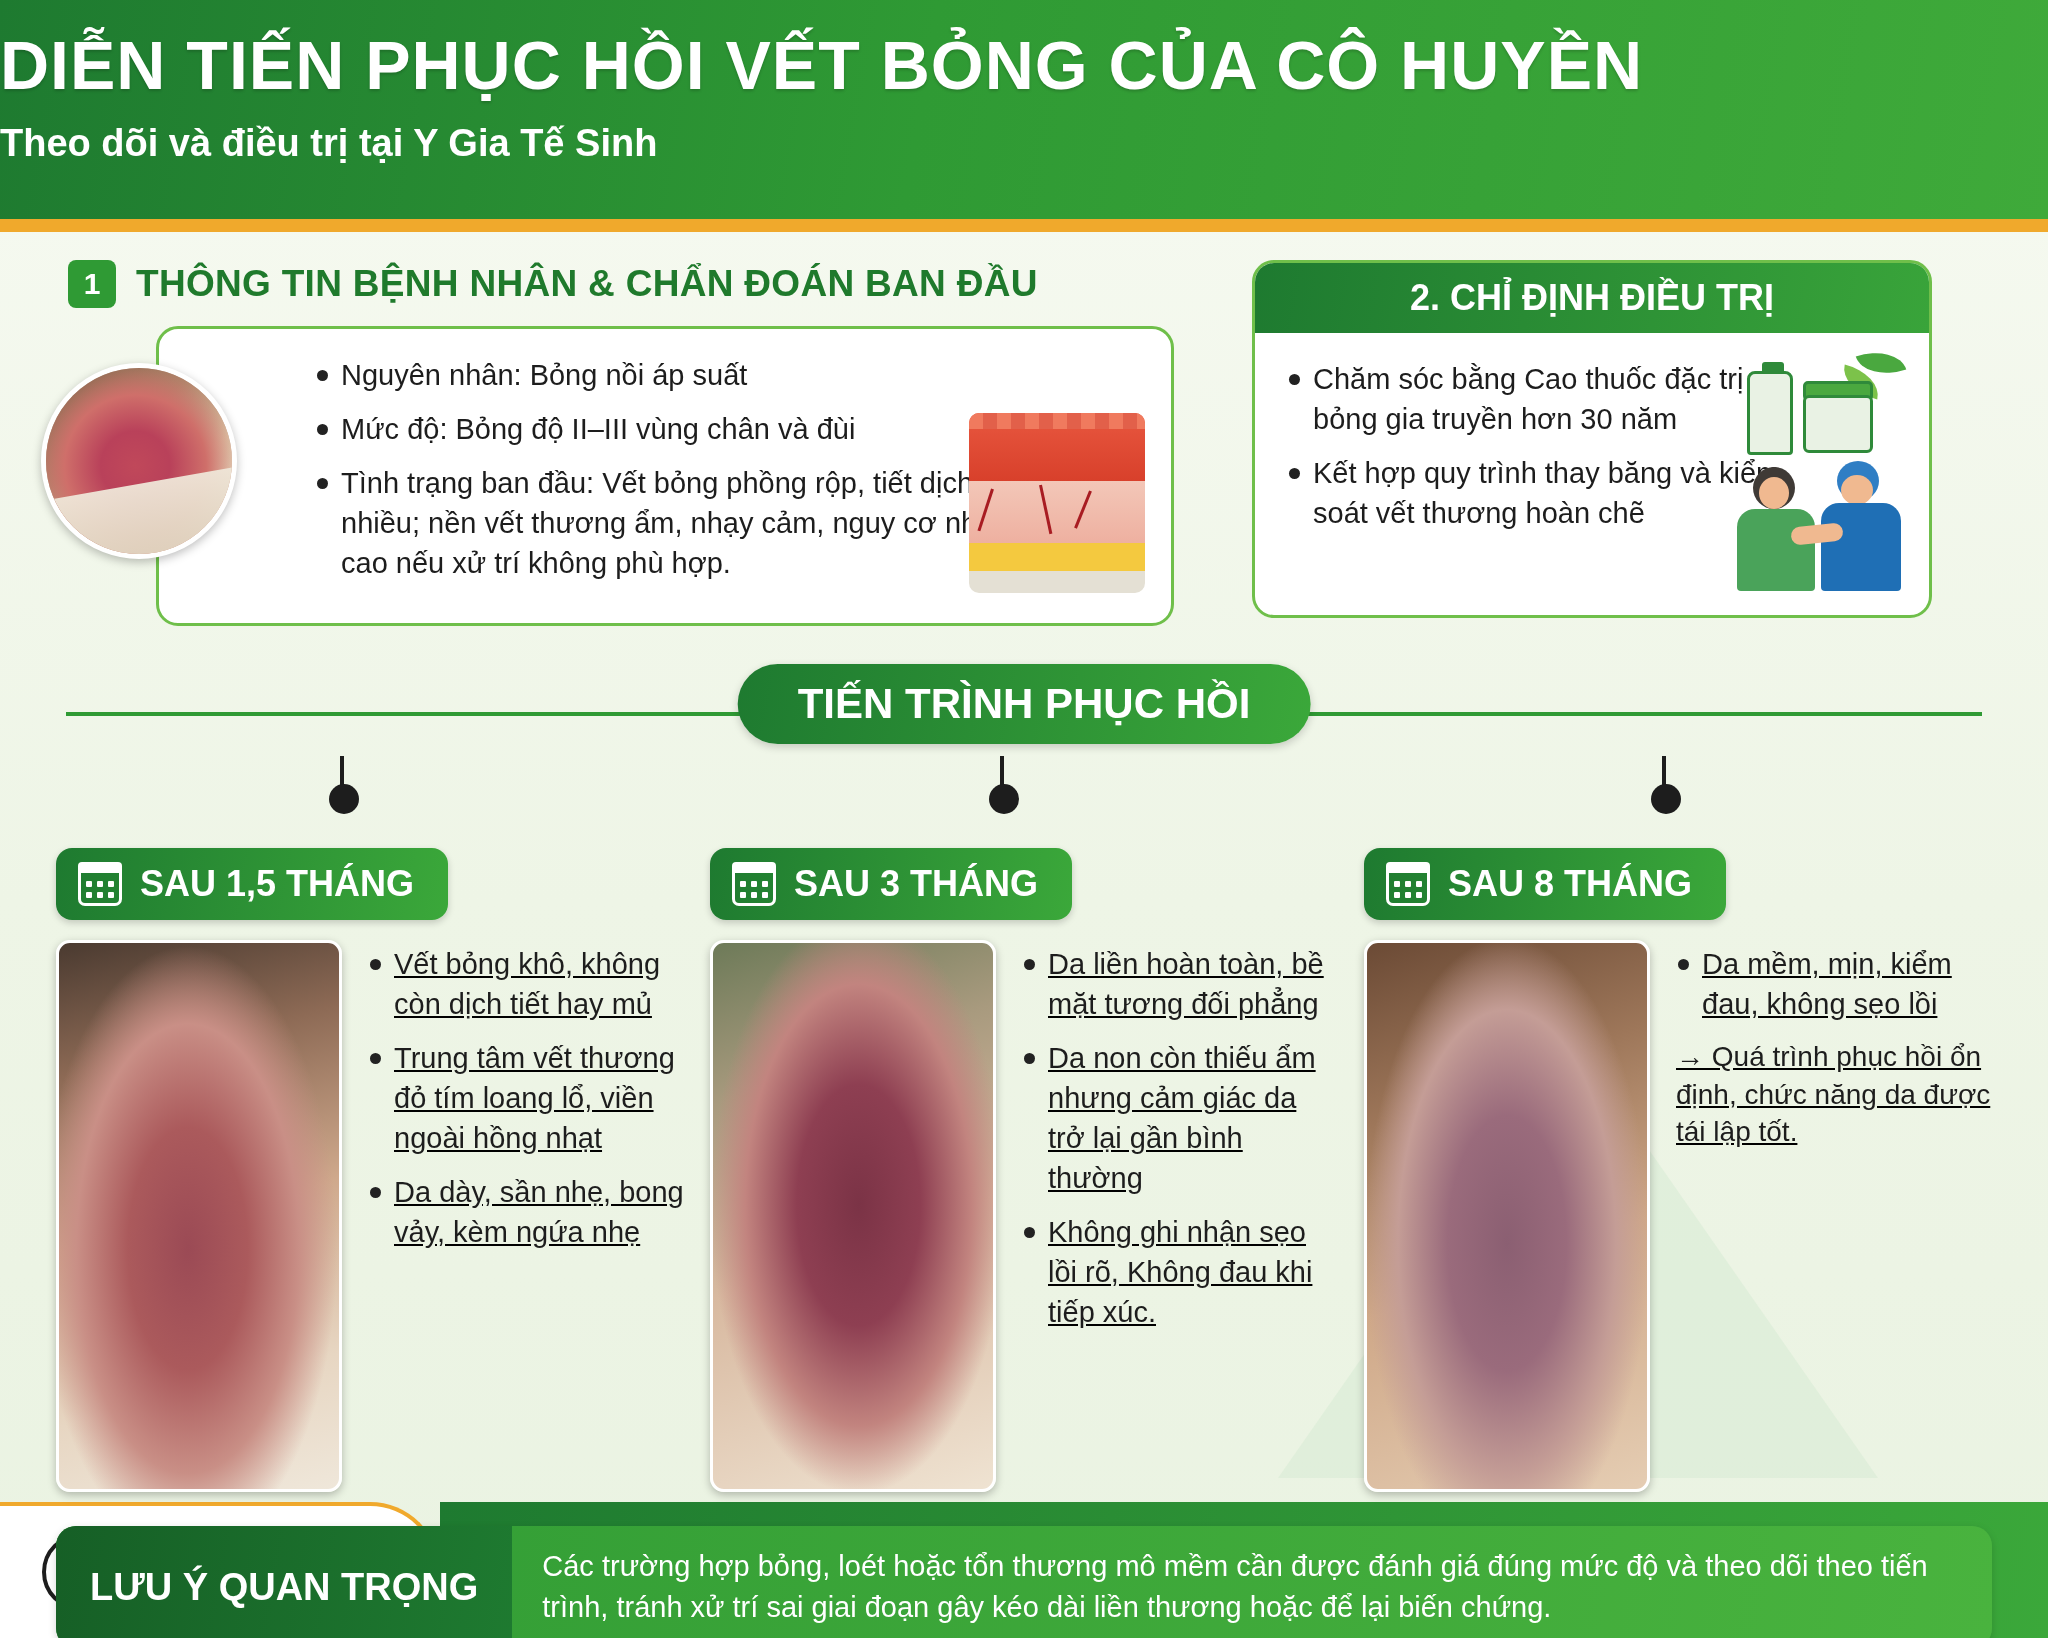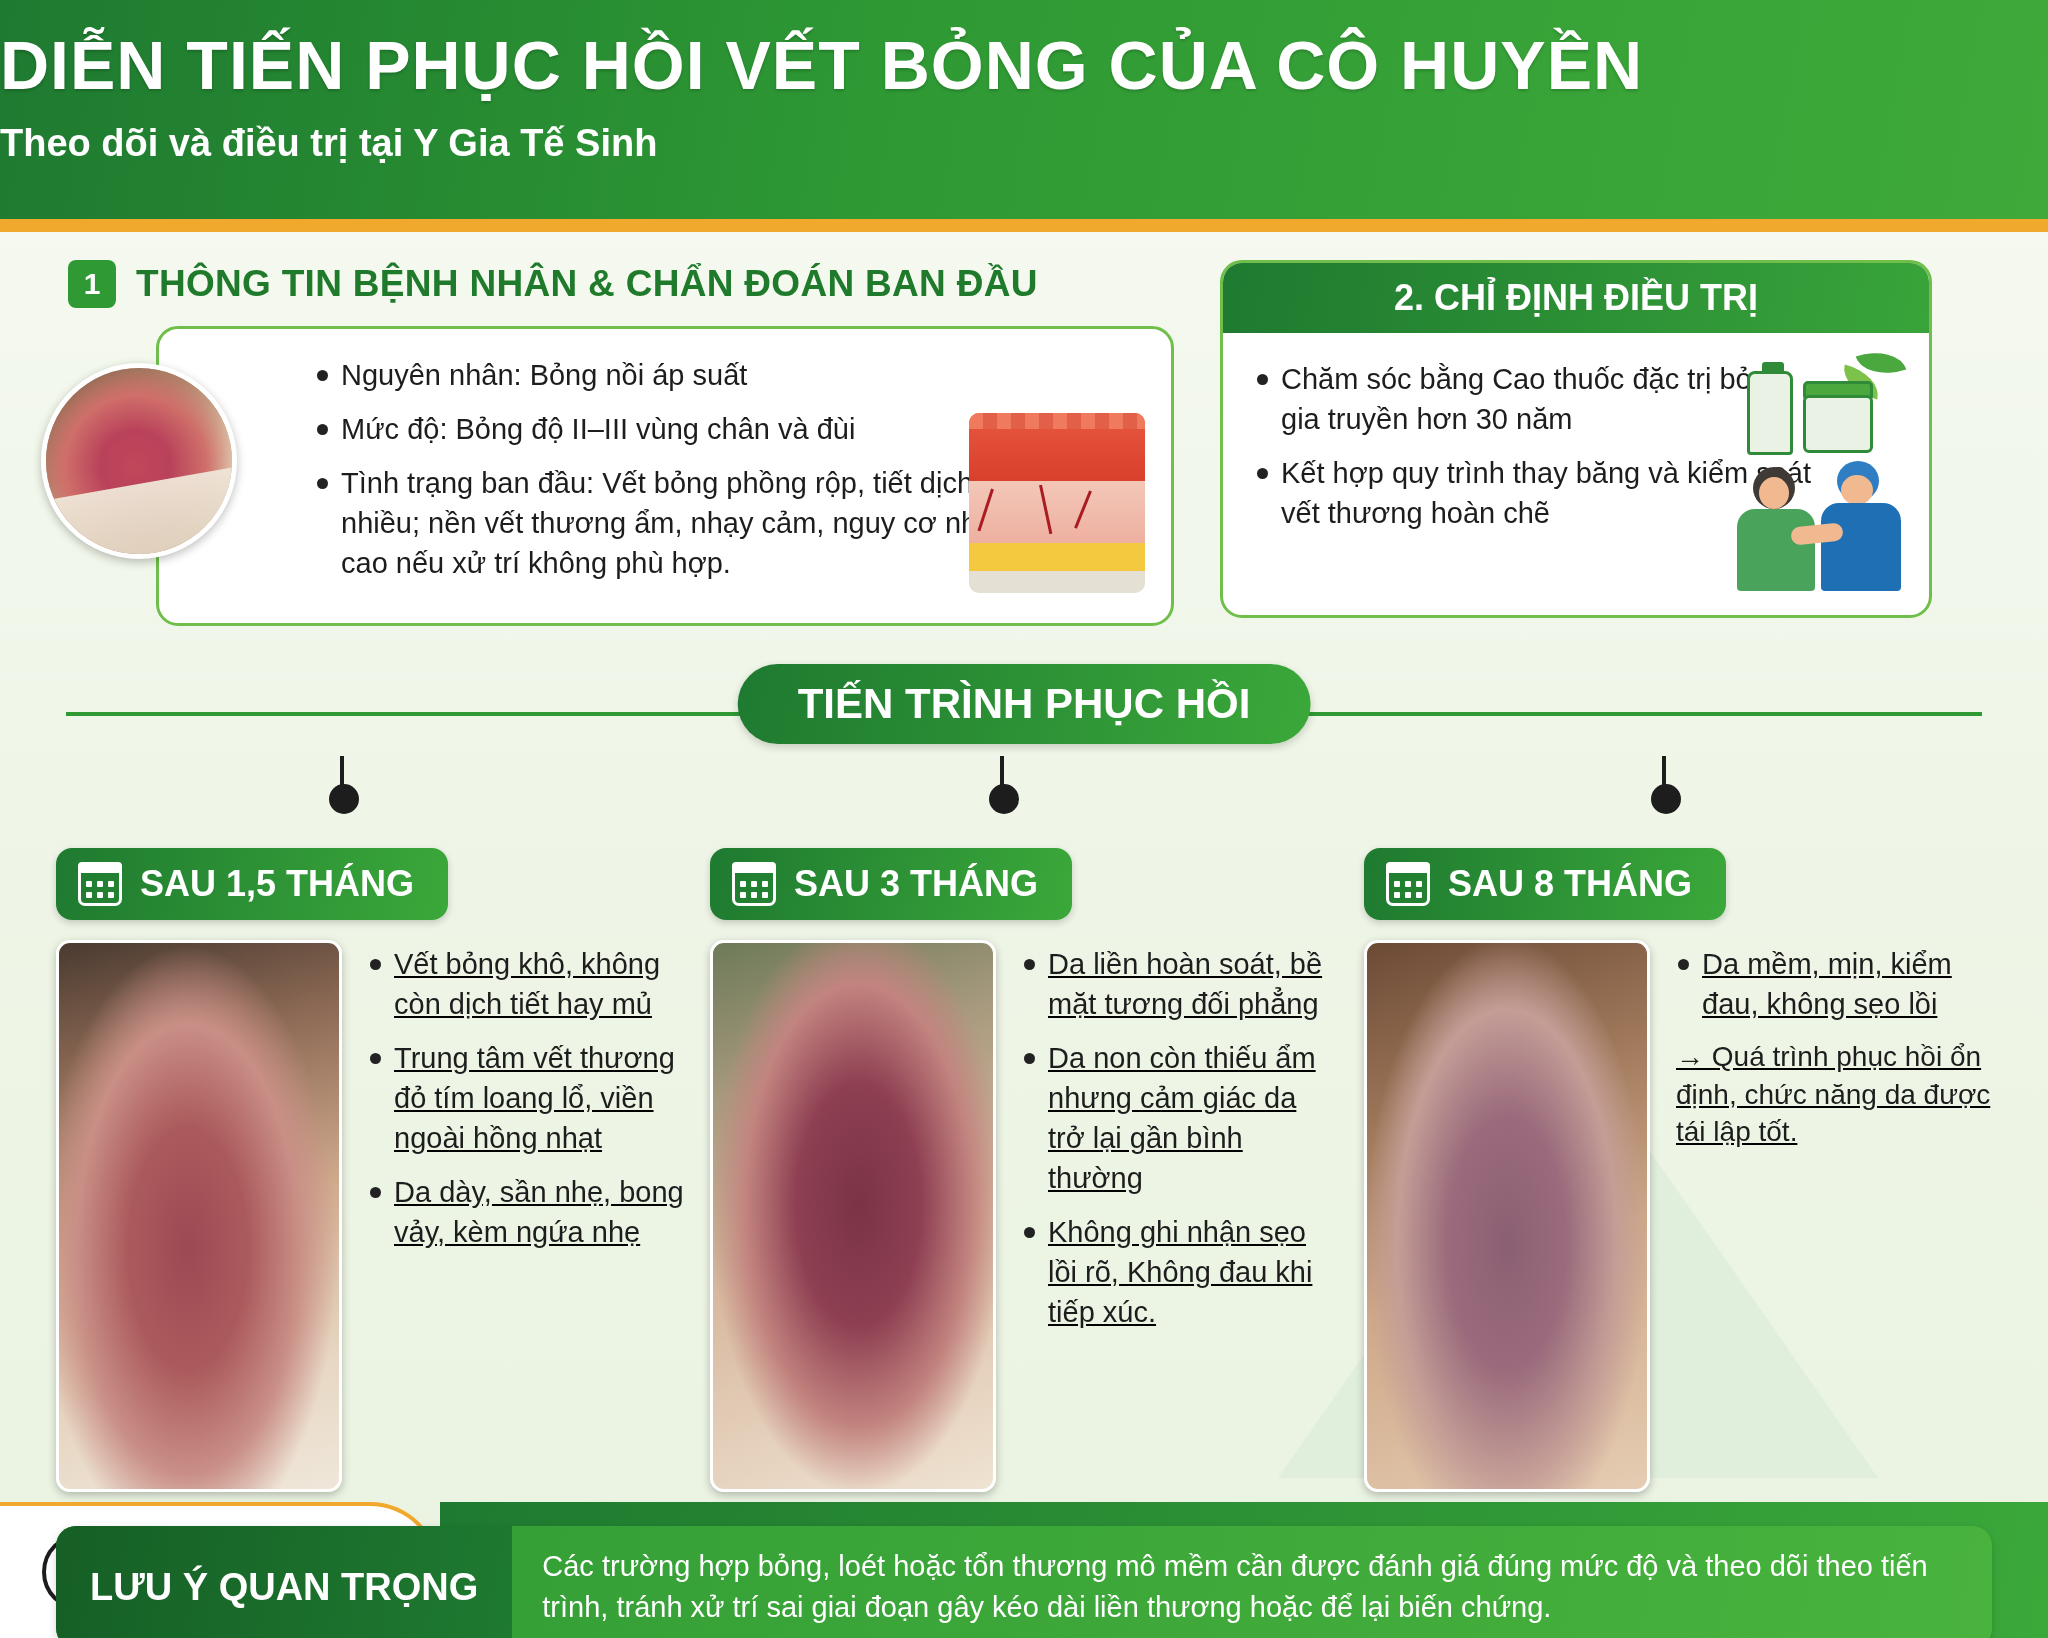--- a/index.html
+++ b/index.html
@@ -146,20 +146,21 @@
   .skin-diagram .vessel {
     position:absolute; width:3px; background:#a81c22; transform-origin: top center;
   }
 
   .card-green {
     background: #ffffff;
     border: 3px solid #6fbf4a;
     border-radius: 22px;
     overflow: hidden;
     min-height: 358px;
+    margin-left: 32px;
   }
   .card-green .gh {
     background: linear-gradient(100deg,#1e7a30 0%, #39a43a 100%);
     color: #fff;
     text-align: center;
     font-size: 36px; font-weight: 800;
     padding: 14px 10px;
     text-transform: uppercase;
   }
   .card-green .gb { padding: 26px 116px 20px 26px; position: relative; min-height: 270px; }
@@ -466,21 +467,21 @@
             <span class="d" style="left:8px;top:30px;"></span>
             <span class="d" style="left:19px;top:30px;"></span>
             <span class="d" style="left:30px;top:30px;"></span>
           </span>
           <span>SAU 3 THÁNG</span>
         </div>
         <div class="stage-body">
           <div class="stage-photo ph-b"></div>
           <div class="stage-text">
             <ul class="bullets">
-              <li>Da liền hoàn soát, bề mặt tương đối phẳng</li>
+              <li>Da liền hoàn toàn, bề mặt tương đối phẳng</li>
               <li>Da non còn thiếu ẩm nhưng cảm giác da trở lại gần bình thường</li>
               <li>Không ghi nhận sẹo lồi rõ, Không đau khi tiếp xúc.</li>
             </ul>
           </div>
         </div>
       </div>
 
       <div class="stage">
         <div class="stage-chip">
           <span class="cal-icon">

